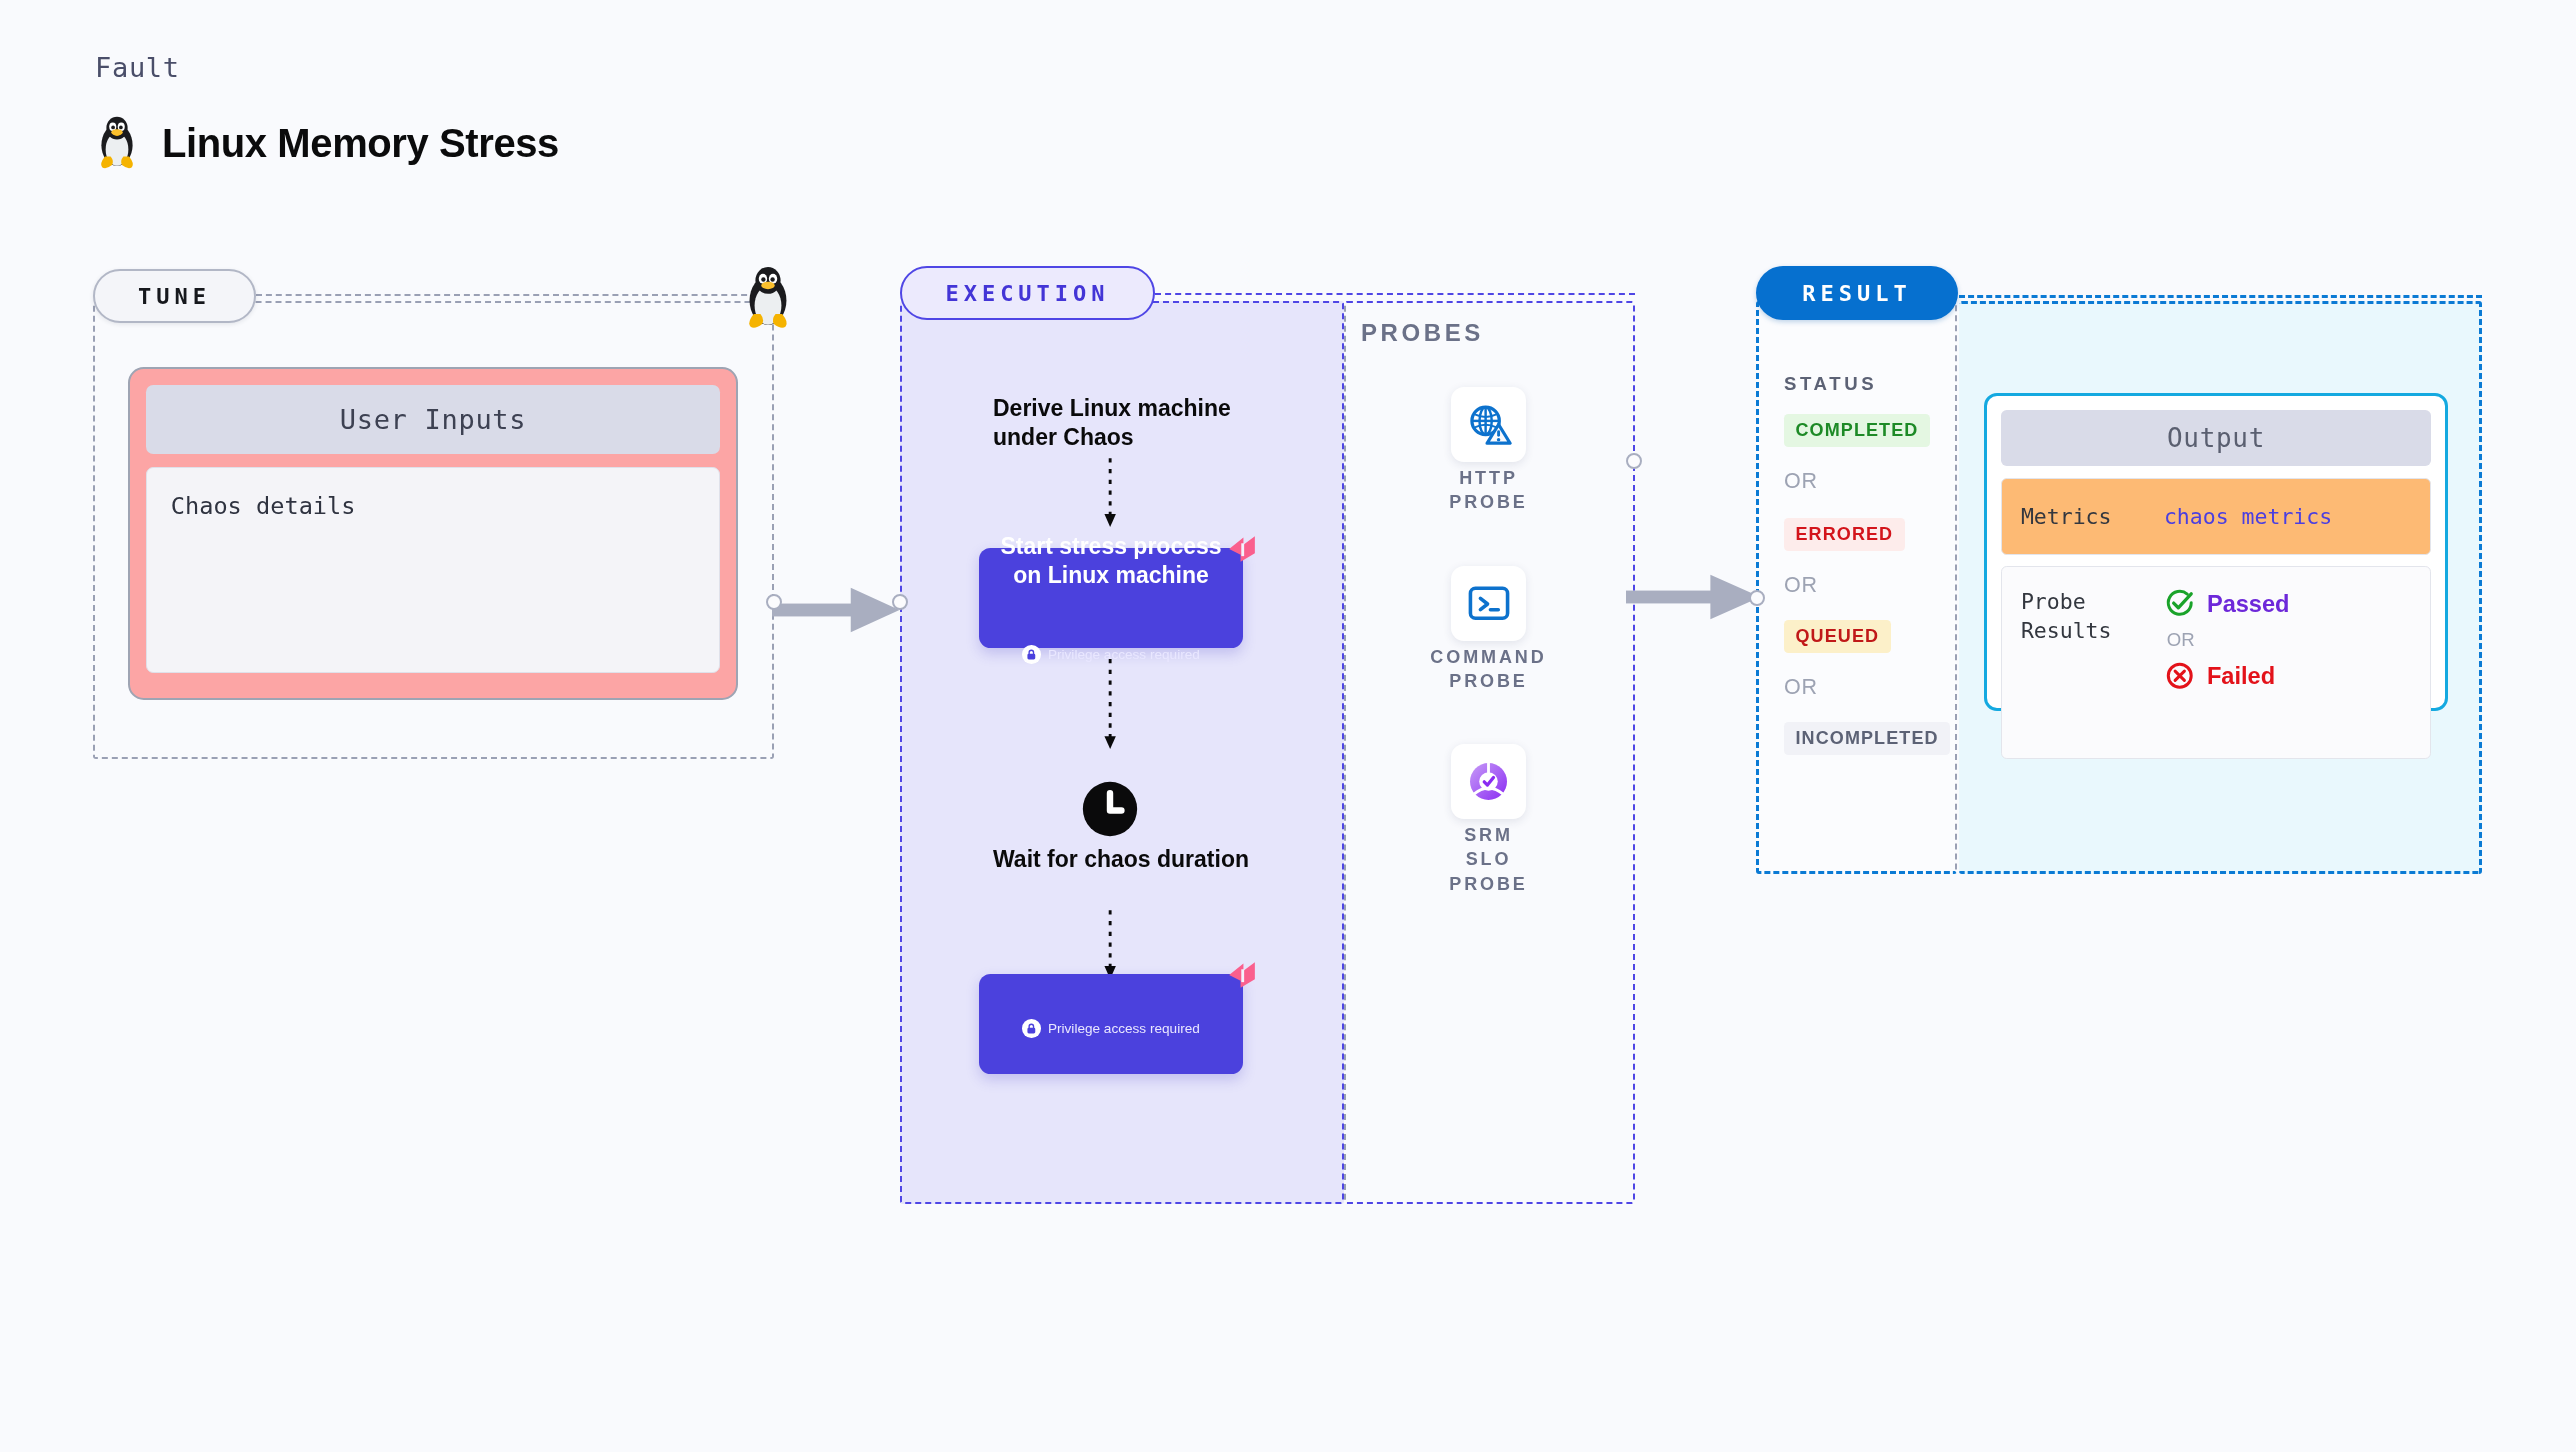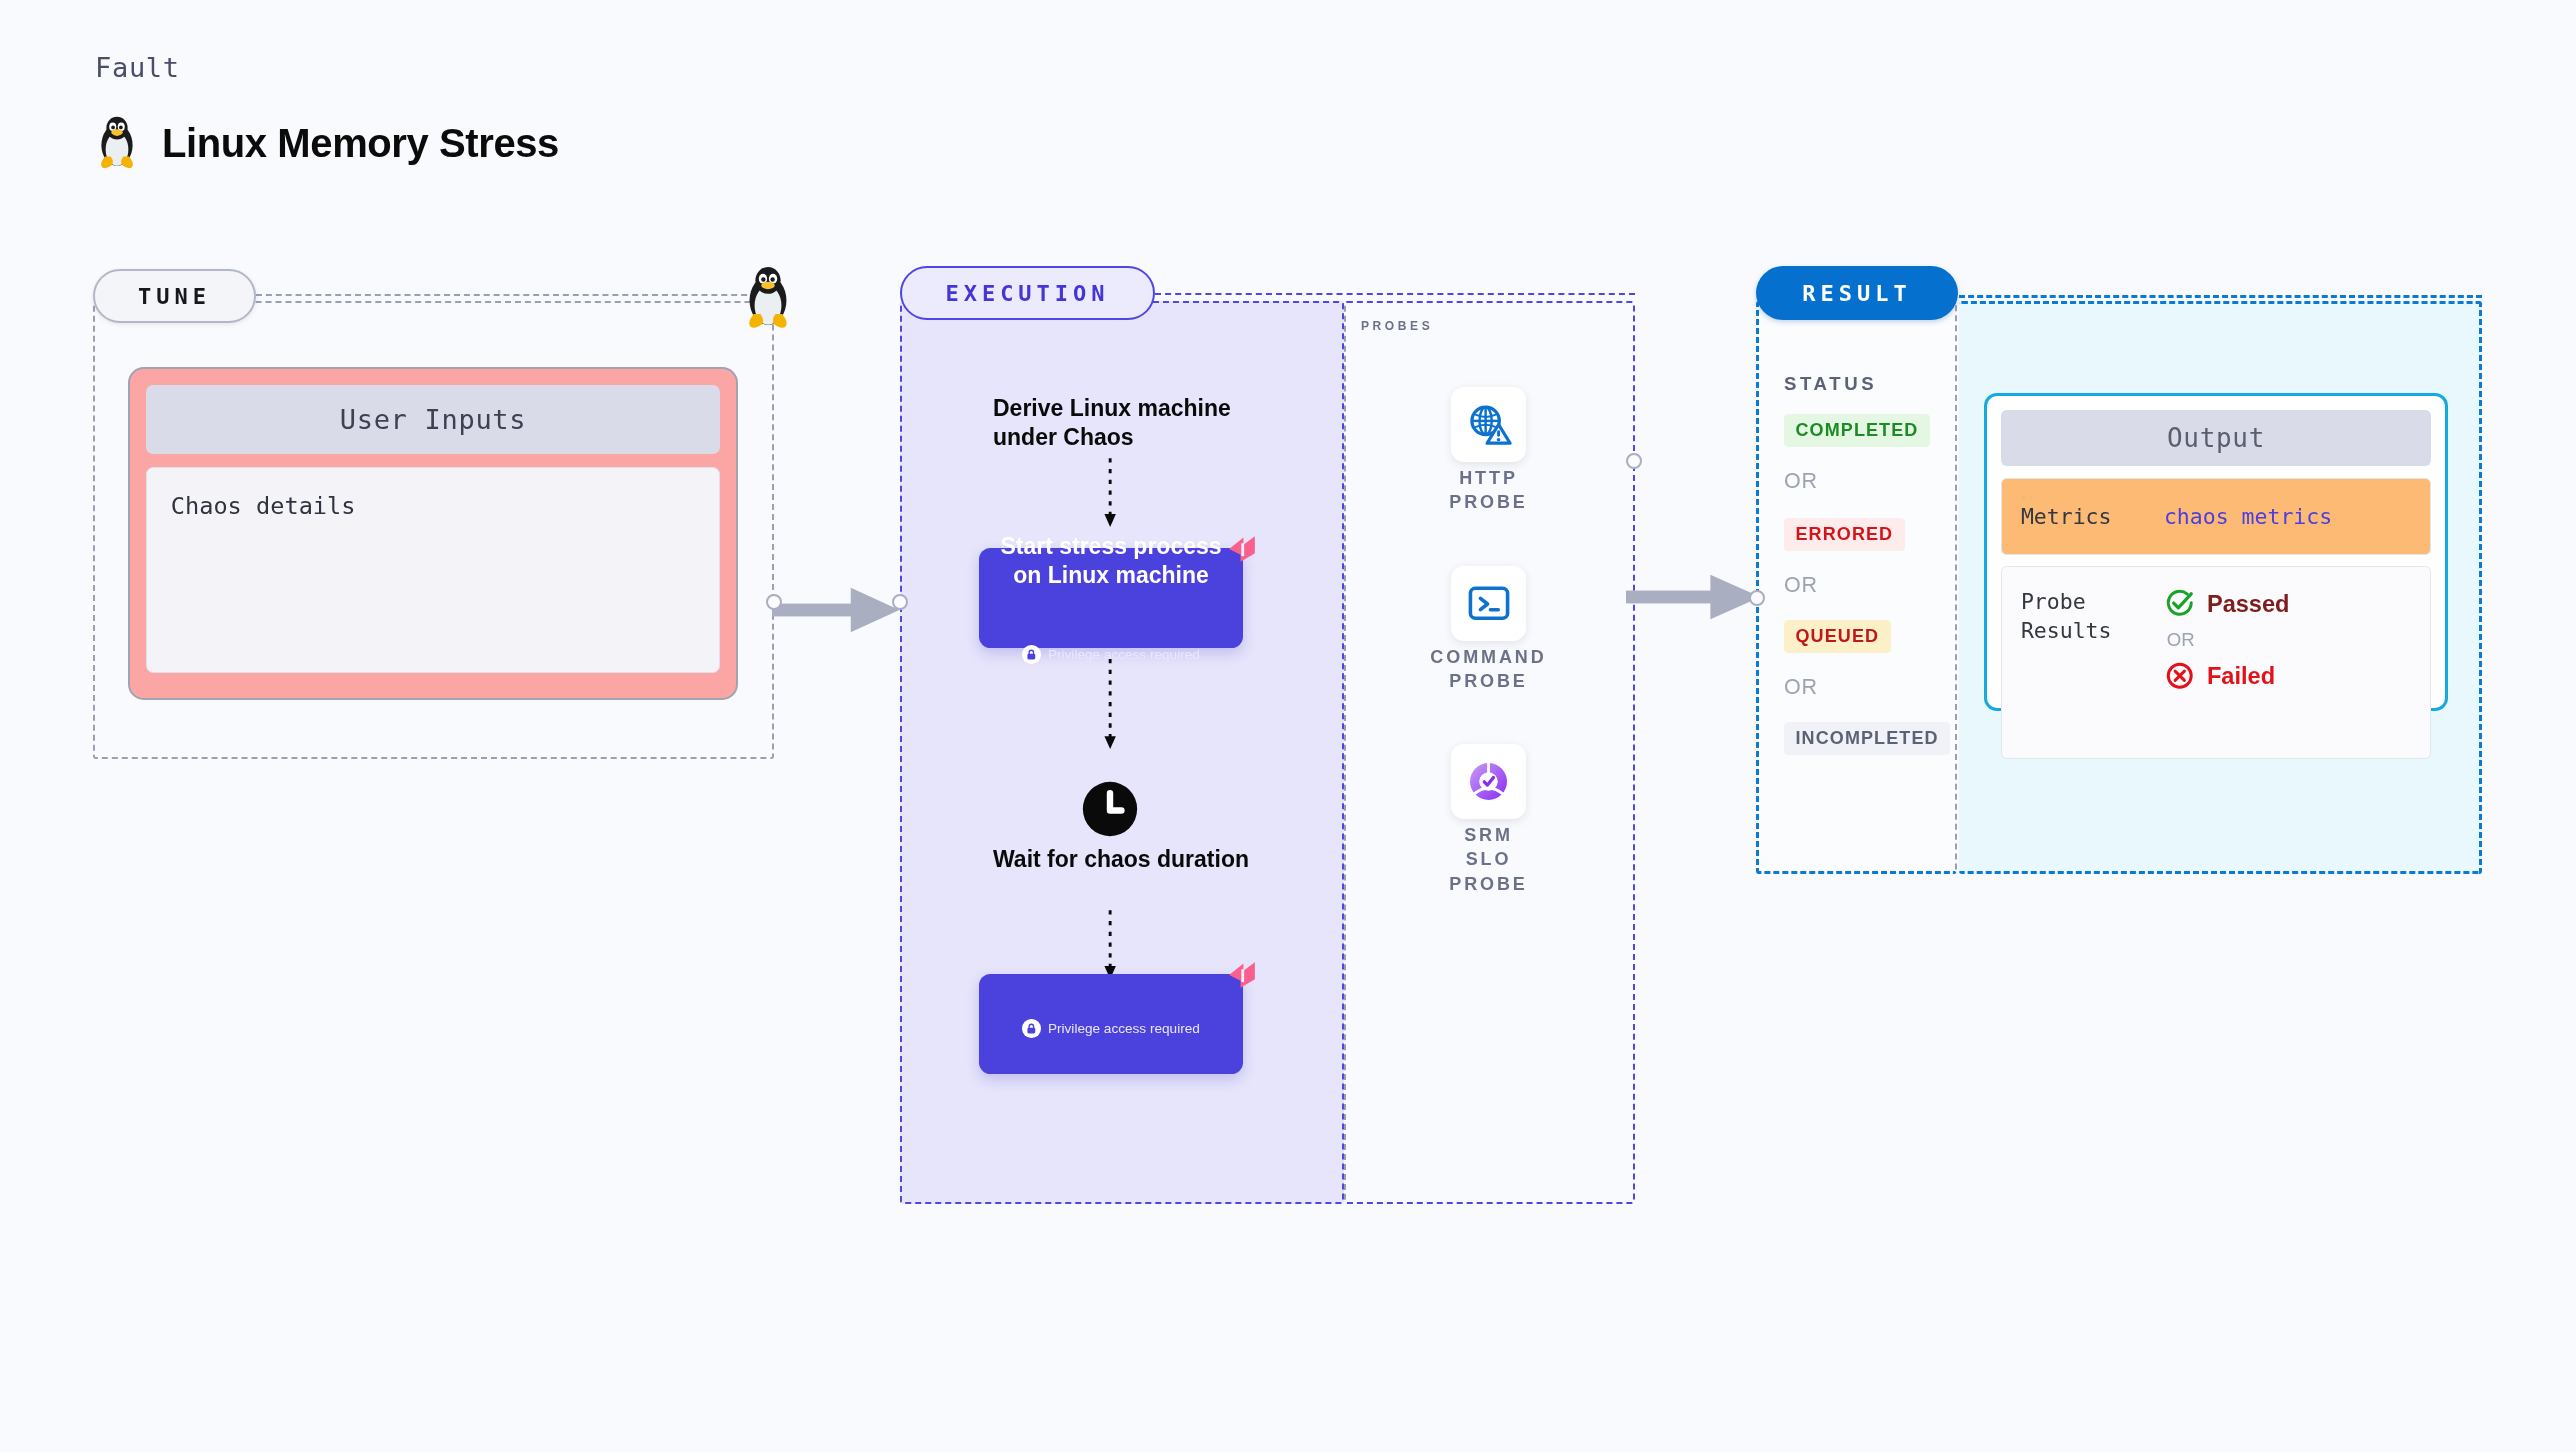--- a/index.html
+++ b/index.html
@@ -141,21 +141,21 @@
 
   
   #probes-box{
     left:1344px;top:301px;width:291px;height:903px;
     border:2.1px dashed #9aa0b4;border-right:2.9px dashed #4f46e5;
     border-top:2.9px dashed #4f46e5;border-bottom:2.9px dashed #4f46e5;
     border-radius:2.9px;background:#f9fafd;
   }
   #probes-label{
     position:absolute;left:1361px;top:319px;
-    font-size:12px;font-weight:700;letter-spacing:3.6px;color:#6b7188;
+    font-size:24px;font-weight:700;letter-spacing:3.6px;color:#6b7188;
   }
   .probe-item{
     position:absolute;display:flex;flex-direction:column;align-items:center;
   }
   .probe-tile{
     width:75px;height:75px;background:#ffffff;border-radius:13px;
     box-shadow:0 2.9px 8.6px rgba(40,50,90,.10);
     display:flex;align-items:center;justify-content:center;
   }
   .probe-caption{
@@ -446,21 +446,21 @@
   <div id="probe-results-row">
     <span id="probe-results-label">Probe Results</span>
     <span id="probe-results-values">
       <span class="pr-line">
         <span>
           <svg width="31.5" height="31.5" viewBox="0 0 44 44">
             <path d="M38 22 a16 16 0 1 1 -5.5 -12" fill="none" stroke="#1aa32a" stroke-width="4.2" stroke-linecap="round"></path>
             <path d="M13.5 22.5 L20 29 L38 9.5" fill="none" stroke="#1aa32a" stroke-width="4.6" stroke-linecap="round" stroke-linejoin="round"></path>
           </svg>
         </span>
-        <span class="pr-text" style="color:#7f1d1d;">Passed</span>
+        <span class="pr-text" style="color:#6d28d9;">Passed</span>
       </span>
       <span class="pr-or">OR</span>
       <span class="pr-line">
         <span>
           <svg width="31.5" height="31.5" viewBox="0 0 44 44">
             <circle cx="22" cy="22" r="16" fill="none" stroke="#e3121a" stroke-width="4.2"></circle>
             <path d="M15.5 15.5 L28.5 28.5 M28.5 15.5 L15.5 28.5" stroke="#e3121a" stroke-width="4.2" stroke-linecap="round"></path>
           </svg>
         </span>
         <span class="pr-text" style="color:#e3121a;">Failed</span>

